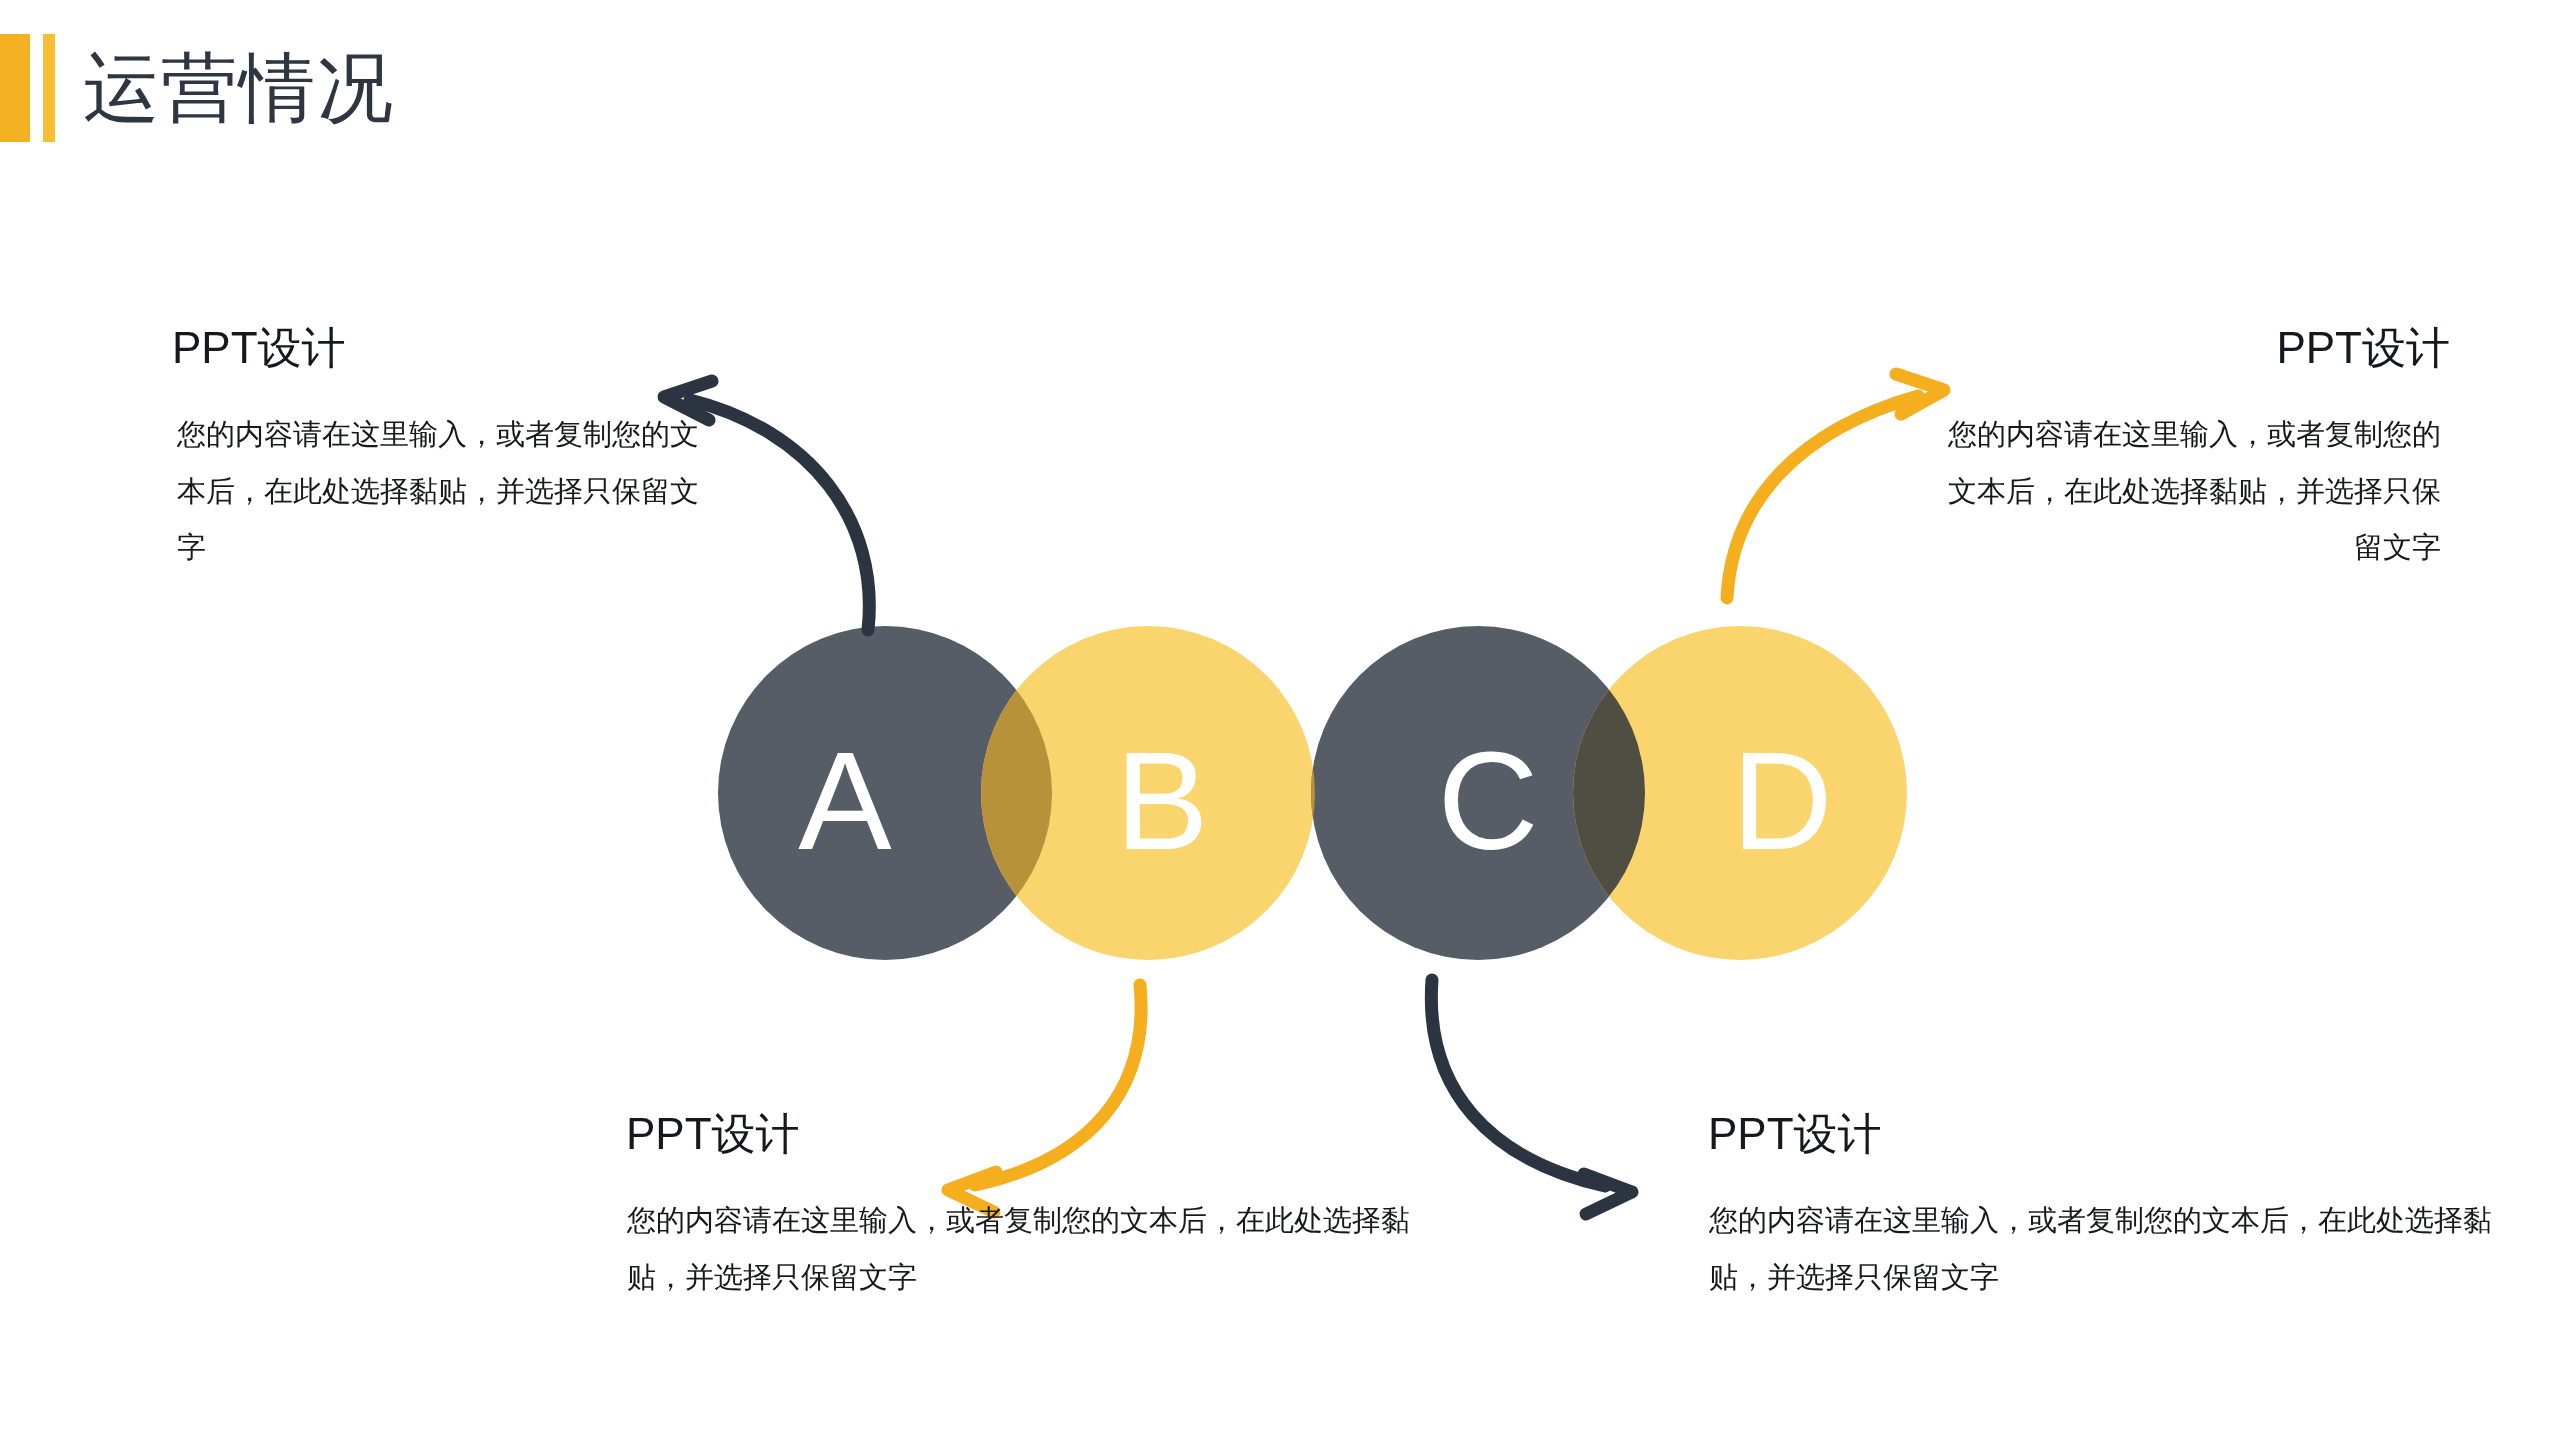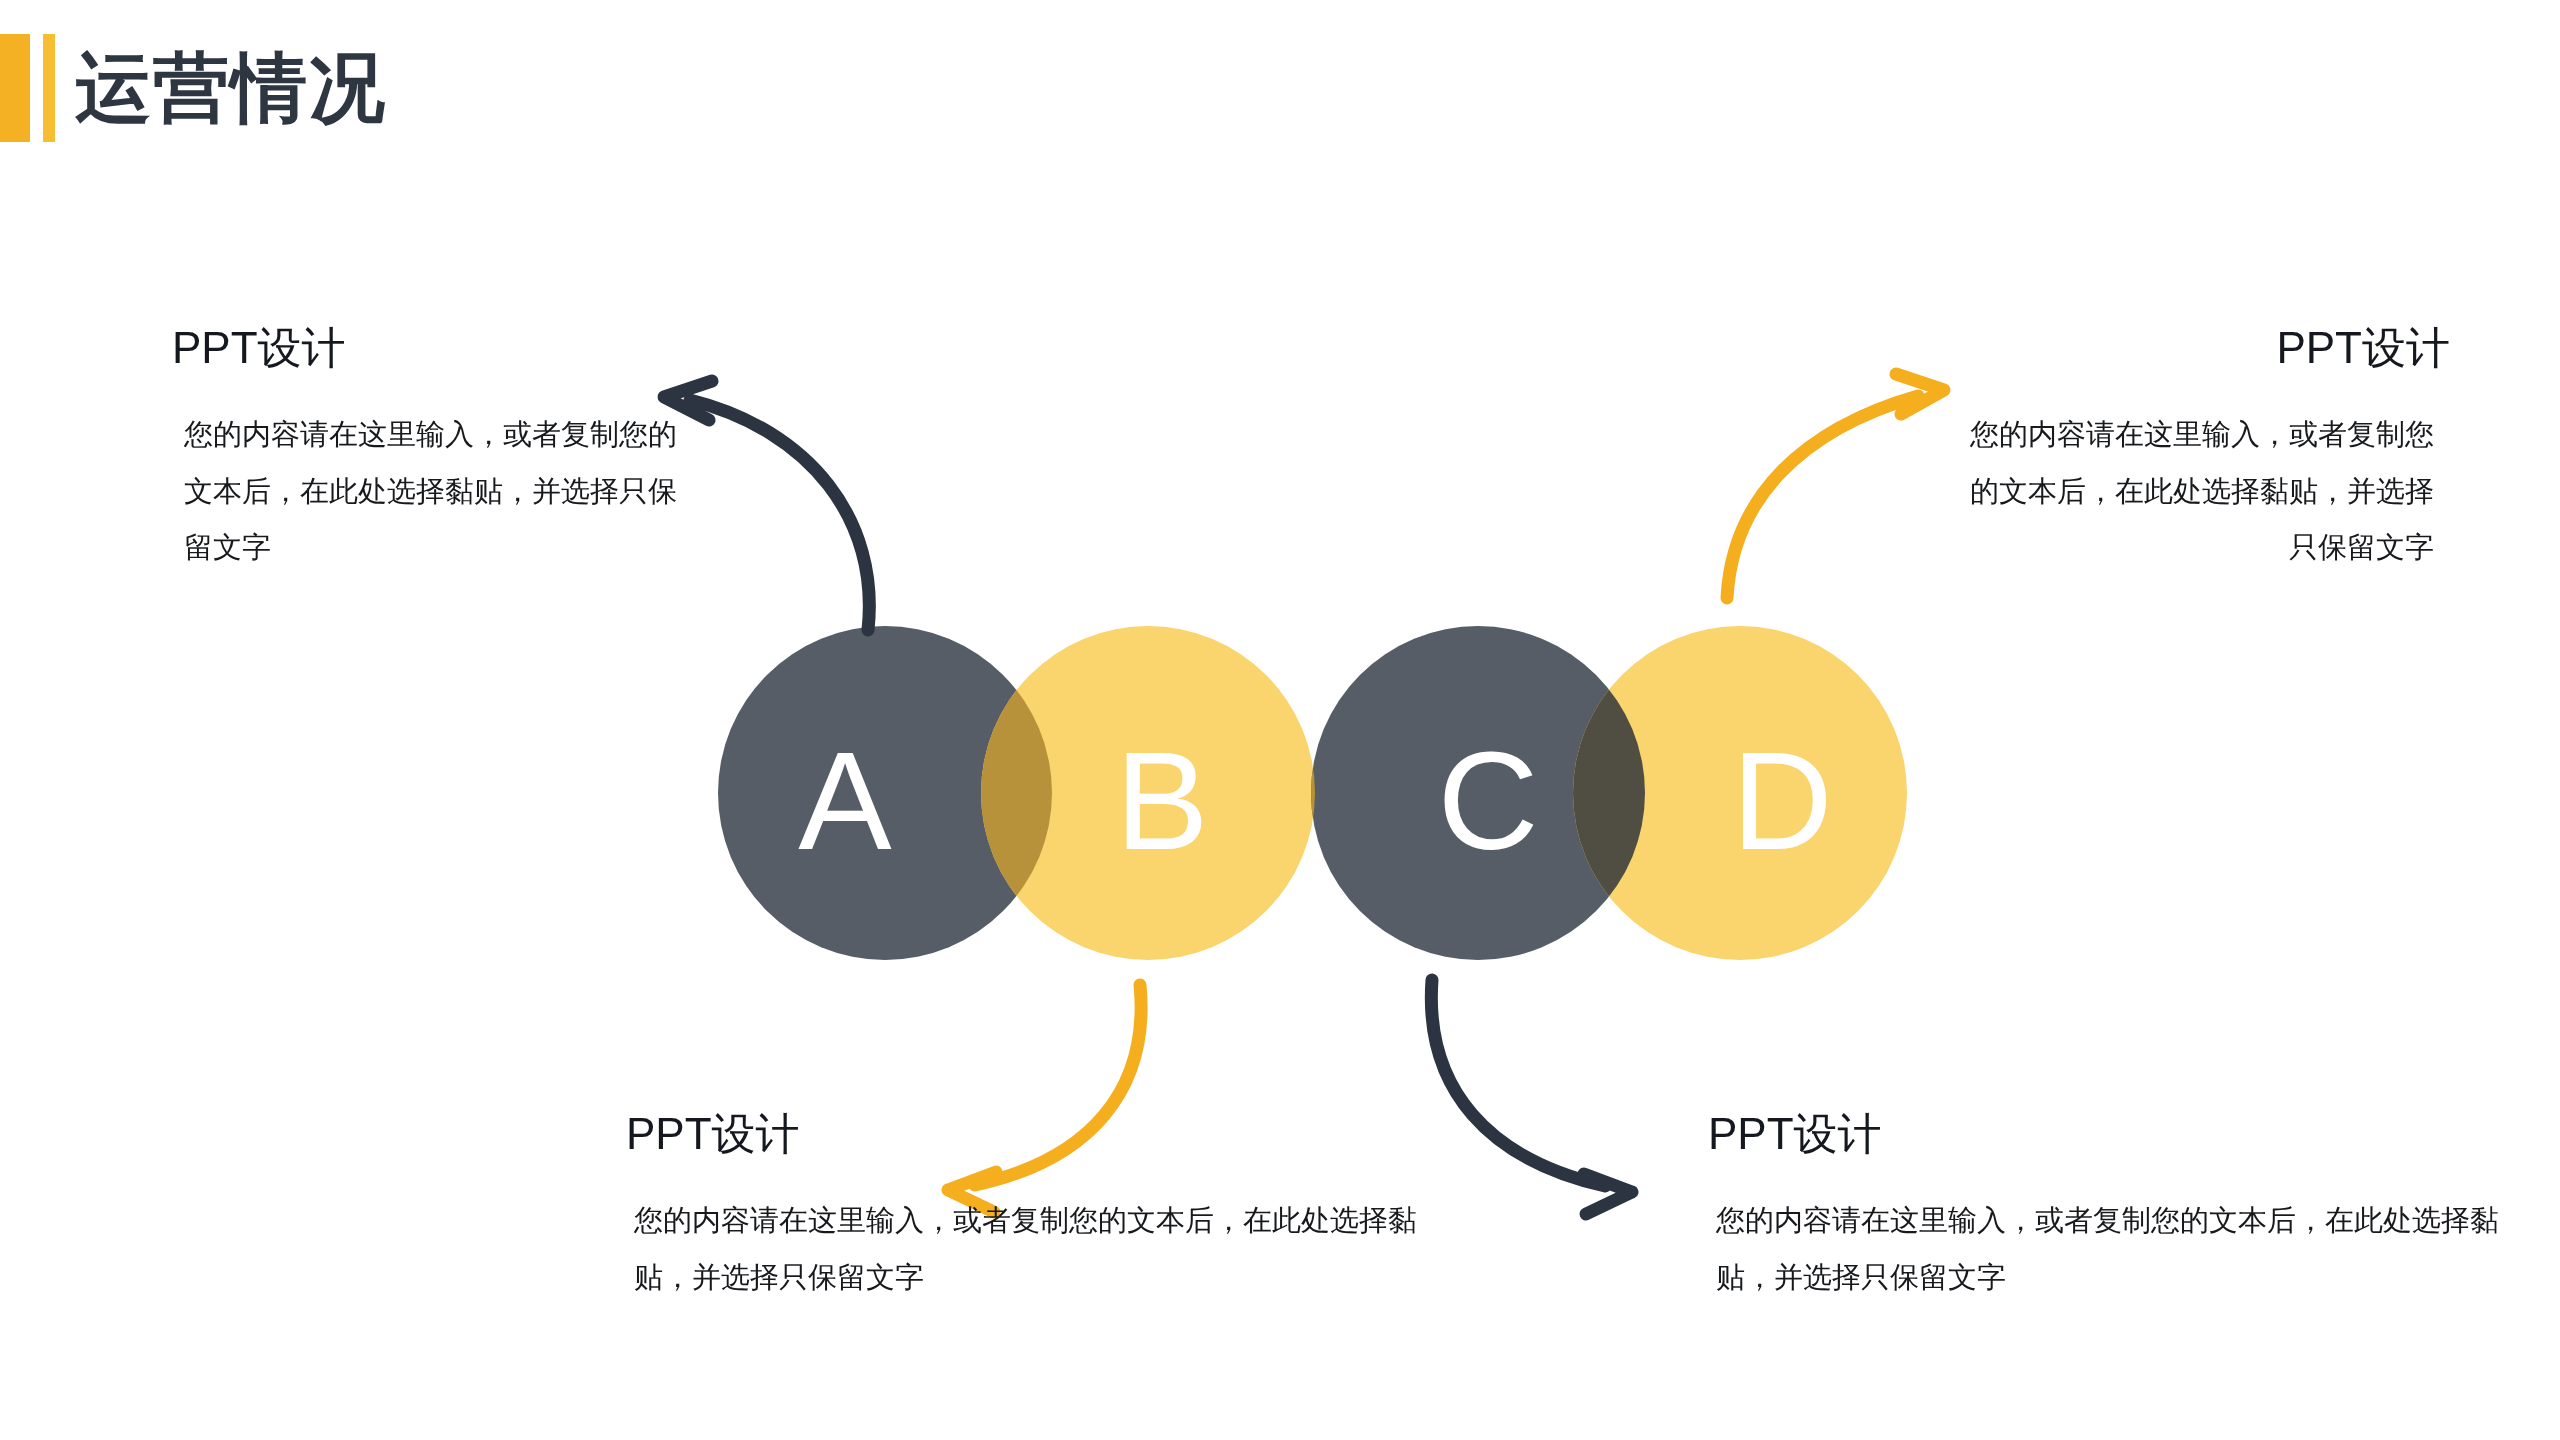--- a/index.html
+++ b/index.html
@@ -34,26 +34,26 @@
     width: 13px;
     height: 108px;
     background: #ffffff;
   }
   .accent-thin {
     width: 12px;
     height: 108px;
     background: #F7BE33;
   }
   #page-title {
-    margin-left: 20px;
+    margin-left: 28px;
     font-size: 76px;
     line-height: 1;
     color: #2E3642;
     letter-spacing: 2px;
-    font-weight: 700;
+    font-weight: 400;
     white-space: nowrap;
   }
 
   
   #diagram {
     position: absolute;
     left: 0;
     top: 0;
     width: 2560px;
     height: 1440px;
@@ -83,21 +83,21 @@
     line-height: 1.1;
     color: #15191F;
     font-weight: 400;
     margin: 0 0 34px 8px;
     white-space: nowrap;
   }
   .block-body {
     font-size: 29px;
     line-height: 1.95;
     color: #17191C;
-    margin: 16px;
+    margin: 9px;
     font-weight: 400;
   }
 
   #block-top-left {
     left: 168px;
     top: 324px;
     width: 540px;
     text-align: left;
   }
   #block-top-left .block-heading { margin-left: 4px; }

